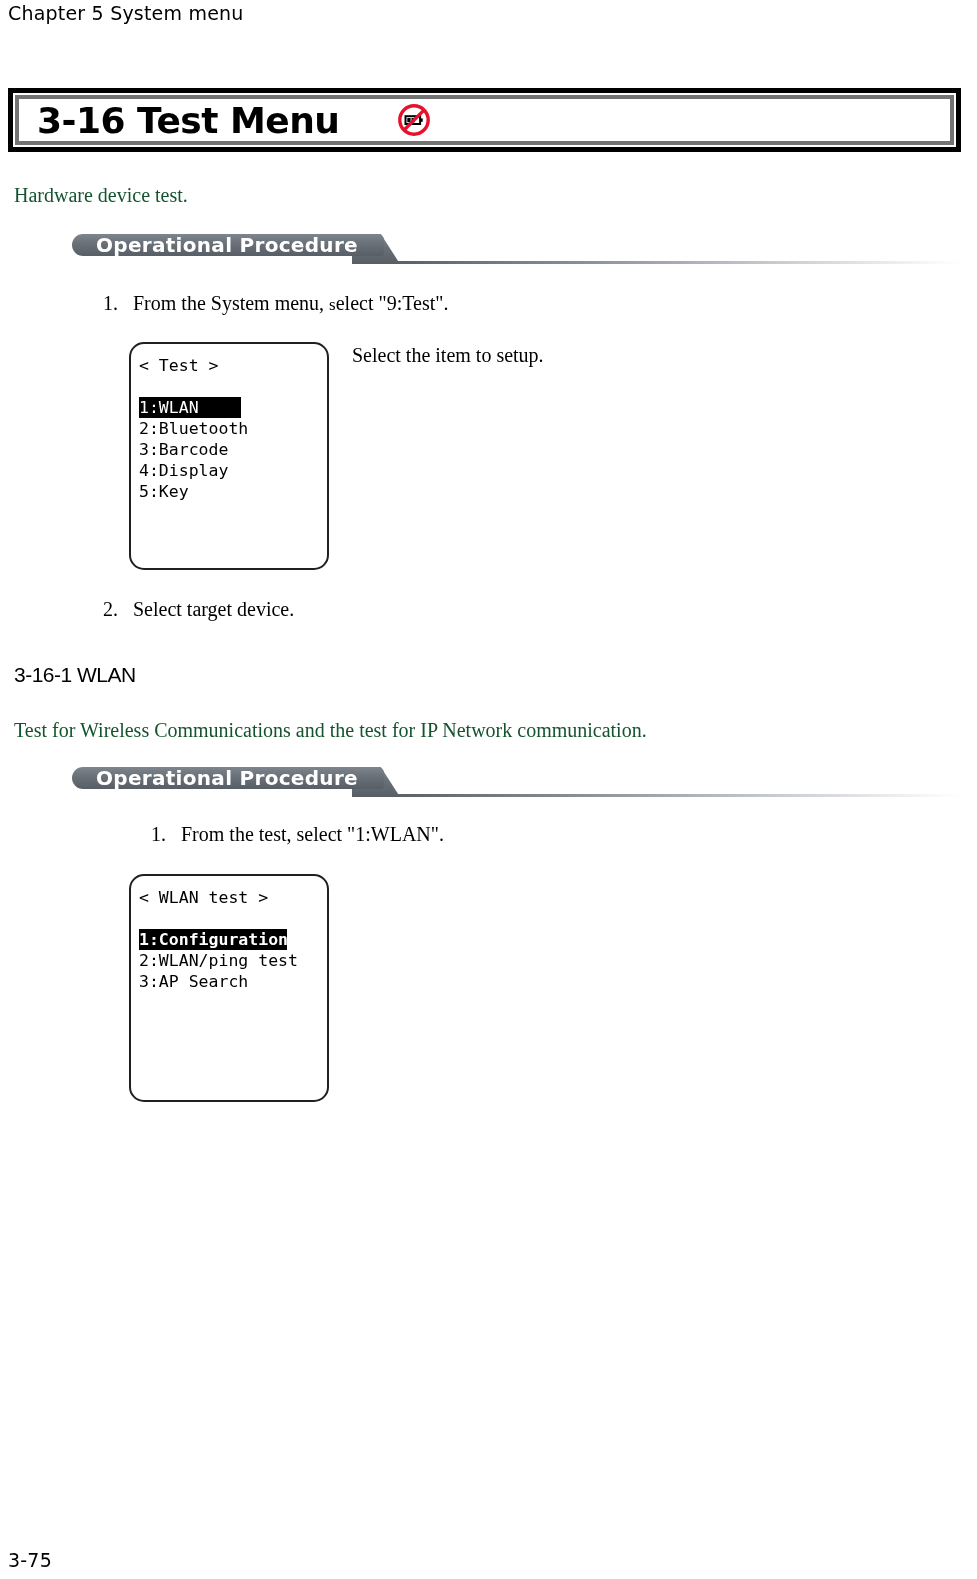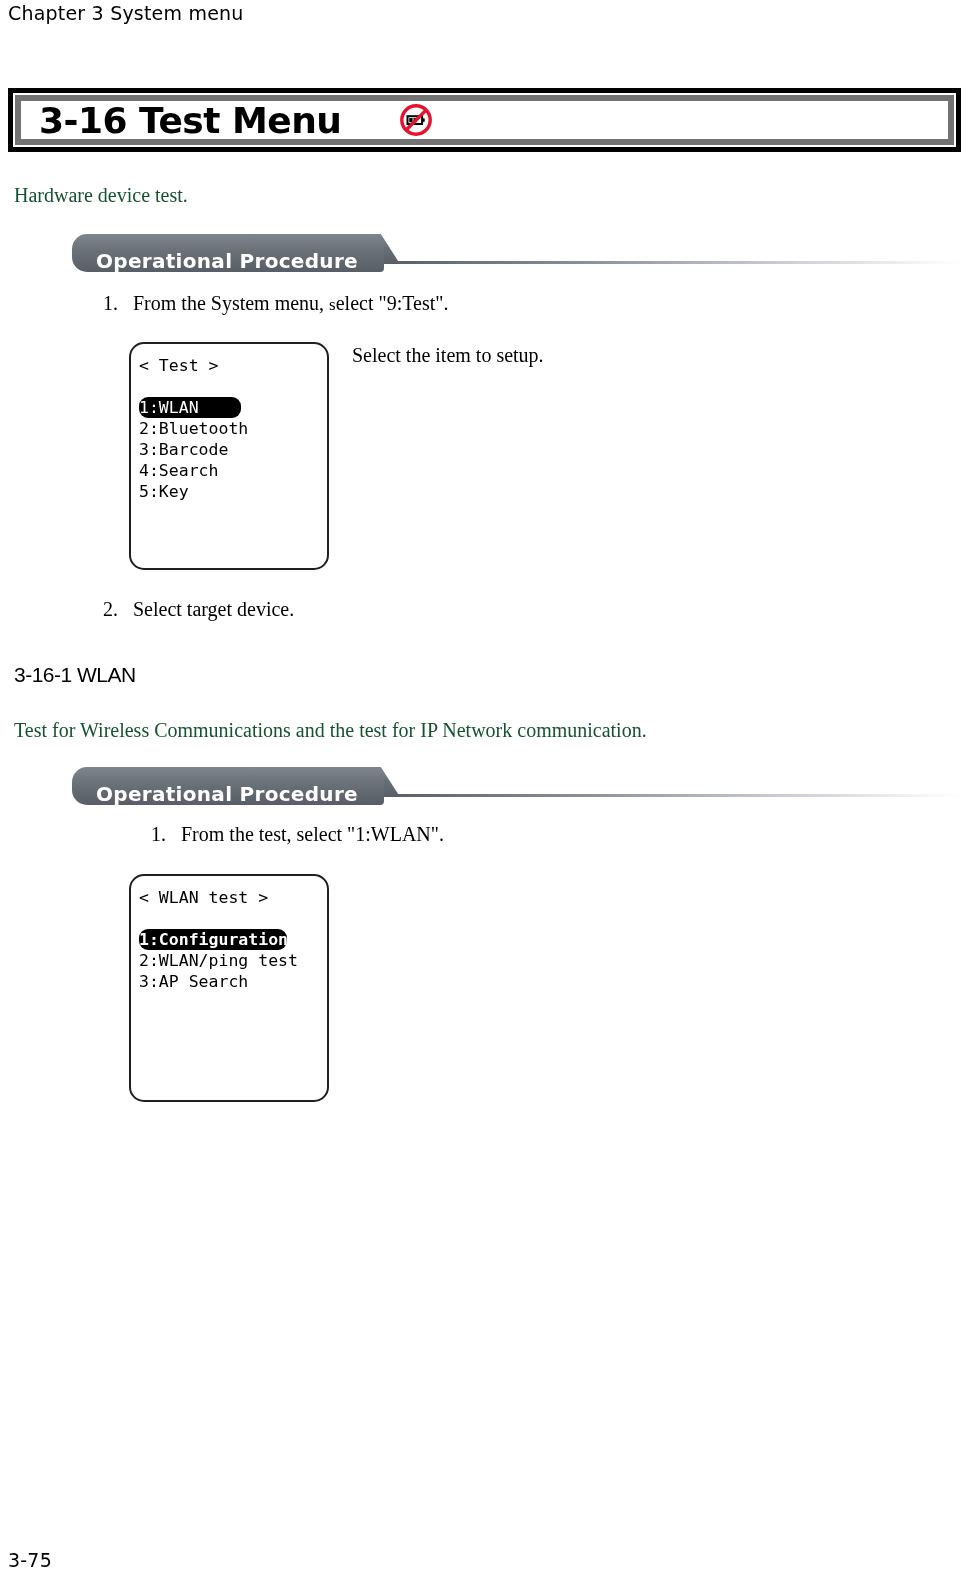--- a/index.html
+++ b/index.html
@@ -39,21 +39,21 @@
     border: 5px solid #000;
     box-sizing: border-box;
     background: #fff;
   }
   .title-box-inner {
     position: absolute;
     left: 2px;
     top: 2px;
     right: 2px;
     bottom: 2px;
-    border: 6px solid #737373;
+    border: 4px solid #737373;
     box-sizing: border-box;
     background: #fff;
     display: flex;
     align-items: center;
   }
   .title-text {
     font-family: "DejaVu Sans", sans-serif;
     font-weight: bold;
     font-size: 36px;
     letter-spacing: -0.5px;
@@ -82,21 +82,21 @@
     position: absolute;
     left: 72px;
     width: 889px;
     height: 34px;
   }
   .op-banner .tab {
     position: absolute;
     left: 0;
     top: 0;
     height: 22px;
-    padding: 16px 26px 0 24px;
+    padding: 0 26px 0 24px;
     background: linear-gradient(180deg, #7f858c 0%, #6a7077 45%, #585e66 100%);
     border-radius: 15px 8px 4px 15px;
     display: flex;
     align-items: center;
     color: #ffffff;
     font-family: "DejaVu Sans", sans-serif;
     font-weight: bold;
     font-size: 20px;
     letter-spacing: 0.3px;
     white-space: nowrap;
@@ -179,21 +179,20 @@
     margin: 0;
     padding: 0;
     list-style: none;
   }
   .lcd-list li {
     white-space: pre;
     padding: 0;
     margin: 0;
     display: block;
     height: 21px;
-    border-radius: 9px;
   }
   .lcd-list li.selected {
     background: #000000;
     color: #ffffff;
   }
   #lcd-test .lcd-list li.selected   { width: 102px; }
   #lcd-wlan-test .lcd-list li.selected { width: 148px; font-weight: bold; }
 
   
   .callout {
@@ -231,21 +230,21 @@
     left: 8px;
     top: 1549px;
     font-family: "DejaVu Sans", sans-serif;
     font-size: 19px;
     letter-spacing: 0.2px;
   }
 </style>
 </head>
 <body>
 
-<div class="page-header">Chapter 3 System menu</div>
+<div class="page-header">Chapter 5 System menu</div>
 
 <div class="title-box">
   <div class="title-box-inner">
     <span class="title-text">3-16 Test Menu</span>
     <span class="no-battery-icon">
       <svg width="34" height="34" viewBox="0 0 34 34" aria-hidden="true">
         <circle cx="17" cy="17" r="14.2" fill="none" stroke="#e8112d" stroke-width="3.4"></circle>
         <rect x="8.5" y="13.2" width="14.6" height="7.8" fill="none" stroke="#000" stroke-width="2"></rect>
         <rect x="23.1" y="15.4" width="2.6" height="3.4" fill="#000"></rect>
         <rect x="10.3" y="15.0" width="3.3" height="4.2" fill="#000"></rect>
@@ -267,21 +266,21 @@
 <div class="step" id="step-1-1">
   <span class="num">1.</span><span>From the System menu, </span><span class="small-caps-s">s</span><span>elect "9:Test".</span>
 </div>
 
 <div class="lcd" id="lcd-test">
   <div class="lcd-title">&lt; Test &gt;</div>
   <ul class="lcd-list">
     <li class="selected">1:WLAN</li>
     <li>2:Bluetooth</li>
     <li>3:Barcode</li>
-    <li>4:Search</li>
+    <li>4:Display</li>
     <li>5:Key</li>
   </ul>
 </div>
 
 <div class="callout">
   <p class="callout-lead">Select the item to setup.</p>
 </div>
 
 <div class="step" id="step-1-2">
   <span class="num">2.</span><span>Select target device.</span>

